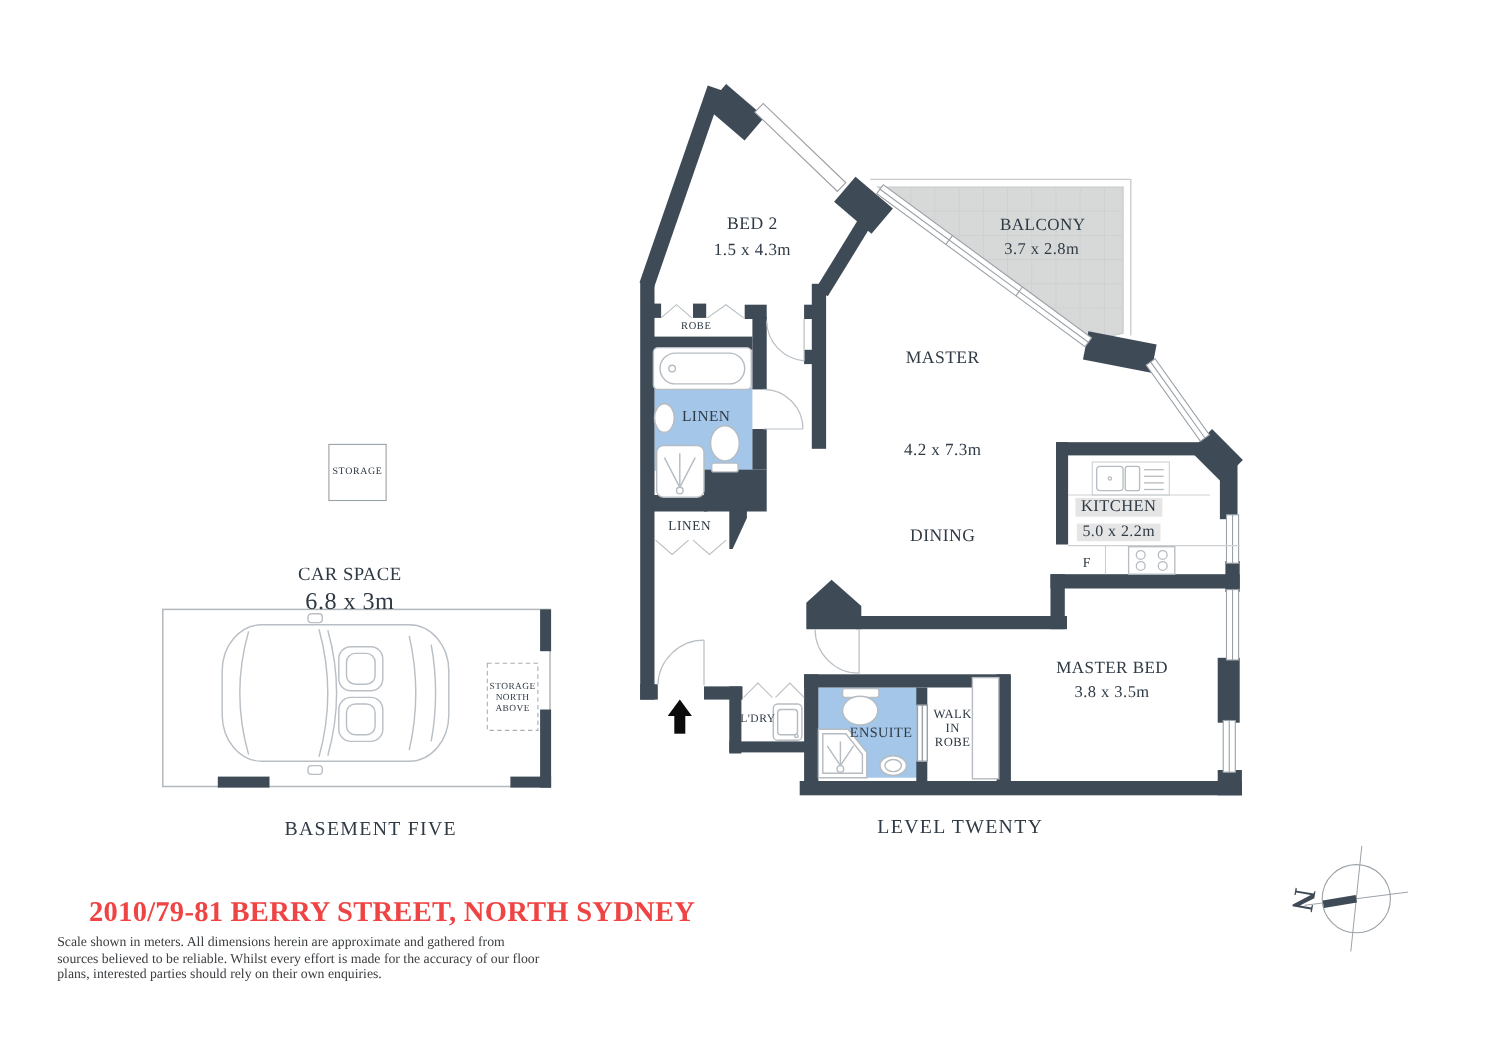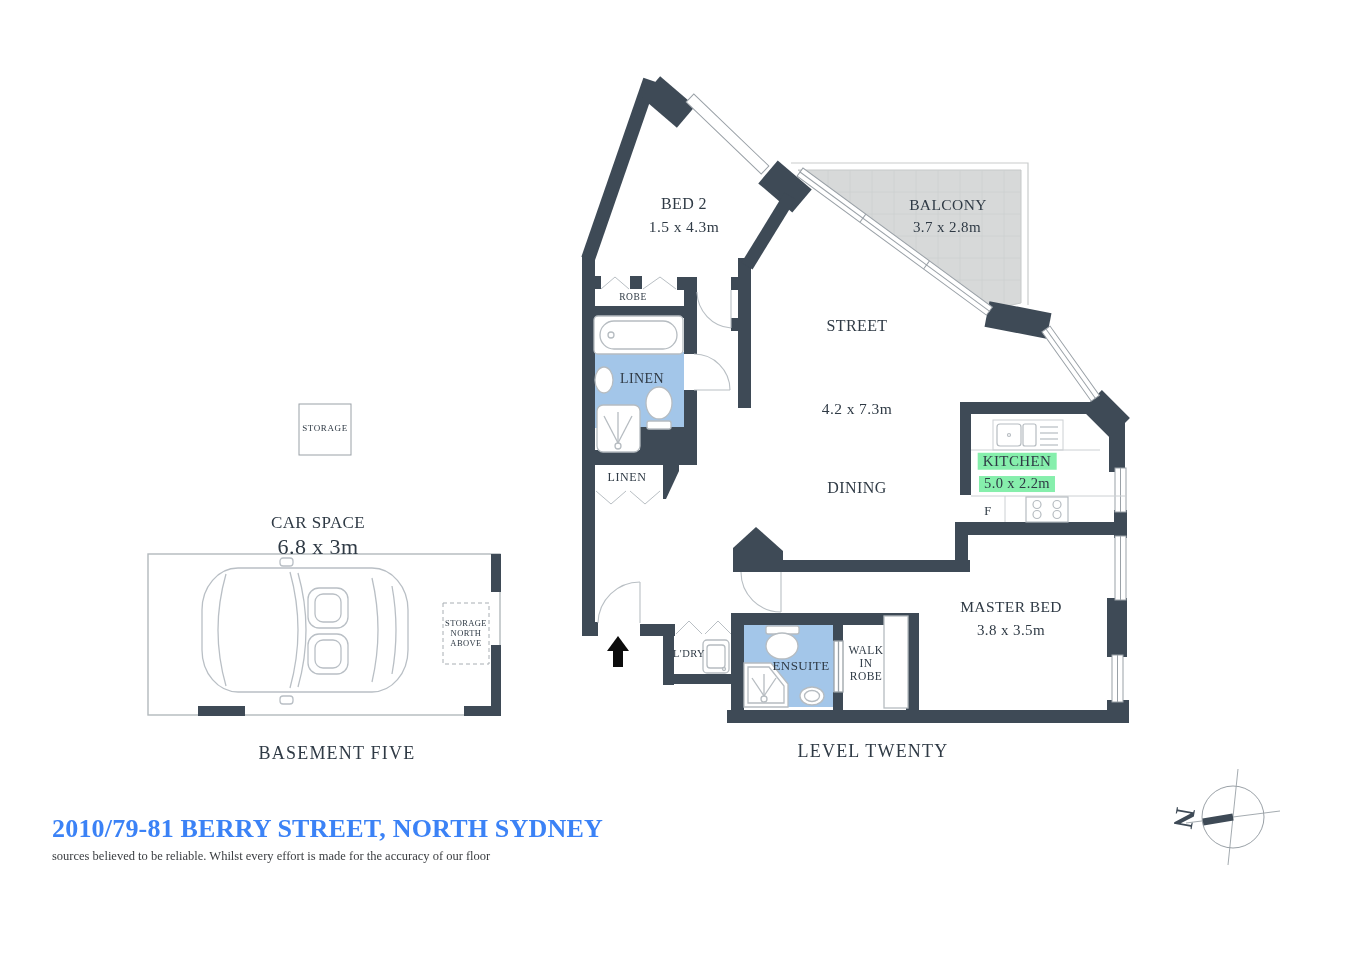--- a/index.html
+++ b/index.html
@@ -2,23 +2,23 @@
 <html><head>
 <meta charset="utf-8">
 <style>
   html,body{margin:0;padding:0;background:#fff;}
   .stage{position:relative;width:1358px;height:960px;background:#ffffff;overflow:hidden;
          font-family:"Liberation Serif",serif;}
   .plan-svg{position:absolute;left:0;top:0;}
   .lbl{position:absolute;transform:translate(-50%,-50%);color:#2f3a45;white-space:nowrap;
        letter-spacing:.4px;line-height:1.1;text-align:center;}
   .lbl.small{letter-spacing:.6px;}
-  .lbl.bg{background:#86efac;padding:0 5px;}
+  .lbl.bg{background:#e5e5e5;padding:0 5px;}
   .caption{letter-spacing:1.2px;text-align:center;}
-  .title{position:absolute;color:#3b82f6;font-weight:bold;font-size:26px;letter-spacing:.2px;white-space:nowrap;}
+  .title{position:absolute;color:#ef4444;font-weight:bold;font-size:26px;letter-spacing:.2px;white-space:nowrap;margin-left:29px;}
   .disclaimer{position:absolute;color:#3a3d40;font-size:12.5px;line-height:14.6px;width:480px;}
   .north{position:absolute;transform:translate(-50%,-50%) rotate(100deg);color:#3e4a56;
          font-weight:bold;font-size:28px;}
 </style>
 </head>
 <body>
 
 <div class="stage">
 
 <svg class="plan-svg" width="1358" height="960" viewBox="0 0 1358 960">
@@ -265,21 +265,21 @@
   <div>STORAGE</div>
   <div>NORTH</div>
   <div>ABOVE</div>
 </div>
 <div class="lbl caption" style="left:337px;top:754px;font-size:18px">BASEMENT FIVE</div>
 
 <div class="lbl" style="left:684px;top:204px;font-size:16px">BED 2</div>
 <div class="lbl" style="left:684px;top:227px;font-size:15.5px">1.5 x 4.3m</div>
 <div class="lbl" style="left:948px;top:205px;font-size:15.5px">BALCONY</div>
 <div class="lbl" style="left:947px;top:227px;font-size:15px">3.7 x 2.8m</div>
-<div class="lbl" style="left:857px;top:326px;font-size:16px">STREET</div>
+<div class="lbl" style="left:857px;top:326px;font-size:16px">MASTER</div>
 <div class="lbl" style="left:857px;top:409px;font-size:15.5px">4.2 x 7.3m</div>
 <div class="lbl" style="left:857px;top:488px;font-size:16px">DINING</div>
 <div class="lbl bg" style="left:1017px;top:461px;font-size:15px">KITCHEN</div>
 <div class="lbl bg" style="left:1017px;top:484px;font-size:14.5px">5.0 x 2.2m</div>
 <div class="lbl" style="left:988px;top:512px;font-size:12.5px">F</div>
 <div class="lbl" style="left:1011px;top:607px;font-size:15.5px">MASTER BED</div>
 <div class="lbl" style="left:1011px;top:630px;font-size:15px">3.8 x 3.5m</div>
 <div class="lbl" style="left:642px;top:379px;font-size:14px">LINEN</div>
 <div class="lbl" style="left:801px;top:666px;font-size:13px">ENSUITE</div>
 <div class="lbl" style="left:866px;top:663px;font-size:11.5px;line-height:13px">
@@ -287,18 +287,20 @@
   <div>IN</div>
   <div>ROBE</div>
 </div>
 <div class="lbl" style="left:689px;top:654px;font-size:10.5px">L'DRY</div>
 <div class="lbl small" style="left:633px;top:297px;font-size:9.5px">ROBE</div>
 <div class="lbl small" style="left:627px;top:478px;font-size:12px">LINEN</div>
 <div class="lbl caption" style="left:873px;top:752px;font-size:18px">LEVEL TWENTY</div>
 
 <div class="title" style="left:52px;top:814px">2010/79-81 BERRY STREET, NORTH SYDNEY</div>
 <div class="disclaimer" style="left:52px;top:849px">
+  <div>Scale shown in meters. All dimensions herein are approximate and gathered from</div>
   <div>sources believed to be  reliable. Whilst every effort is made for the accuracy of our floor</div>
+  <div>plans, interested parties should rely on their own enquiries.</div>
 </div>
 
 <div class="north" style="left:1184px;top:818px">N</div>
 
 </div>
 
 </body></html>

